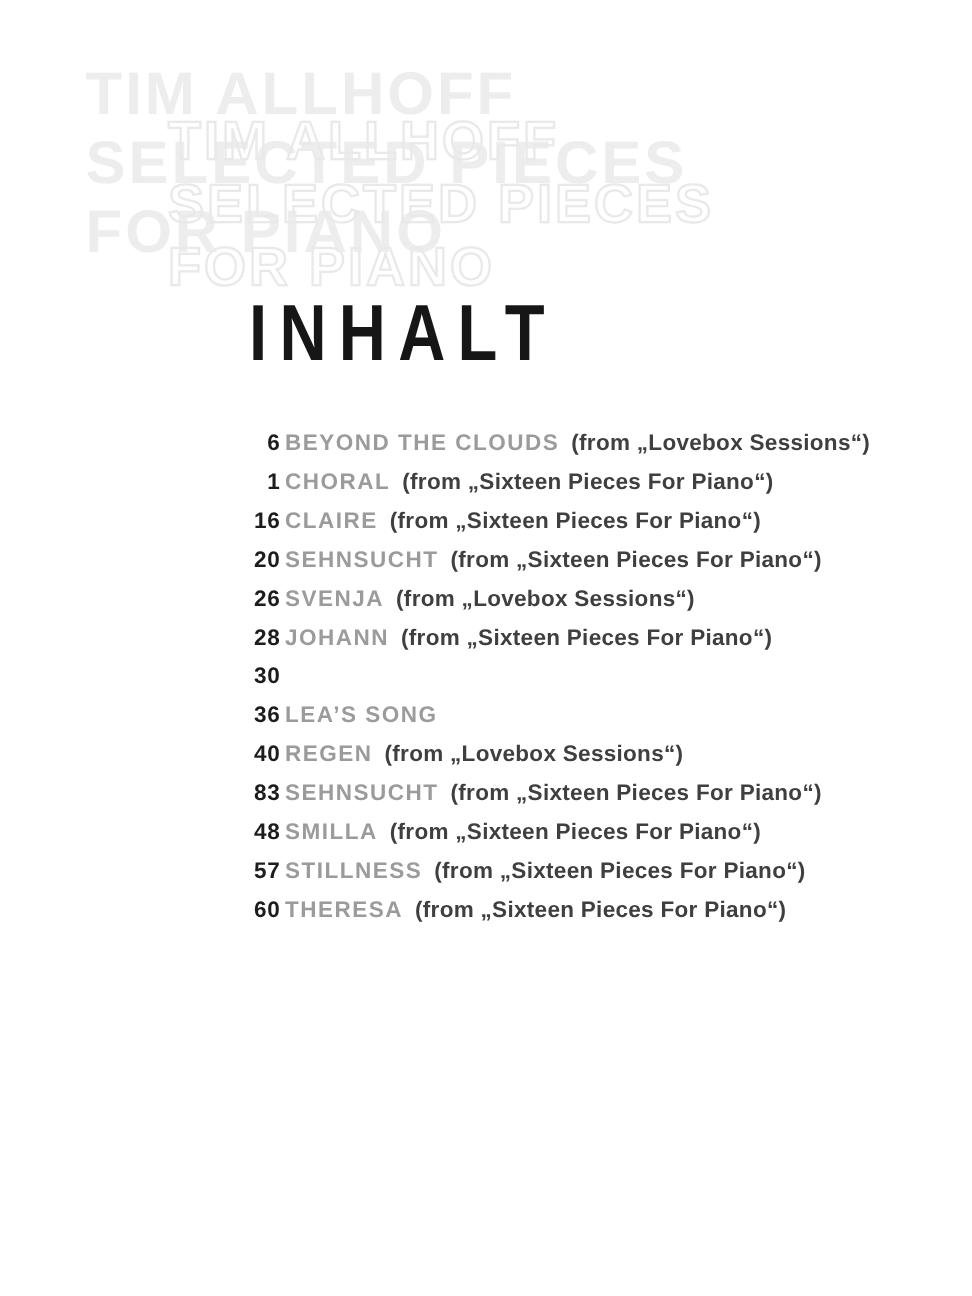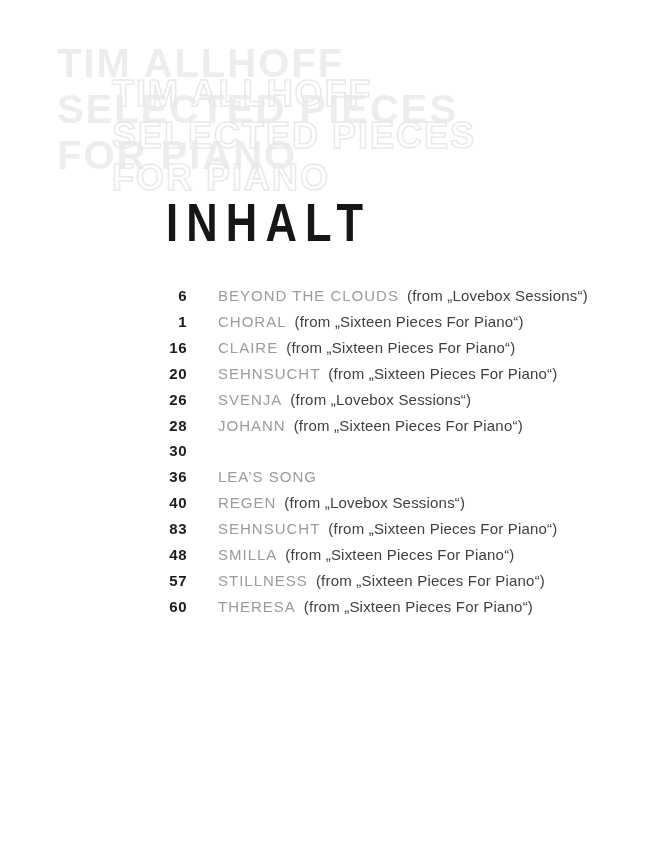--- a/index.html
+++ b/index.html
@@ -66,28 +66,28 @@
   }
   .toc-num {
     width: 36px;
     flex: 0 0 36px;
     text-align: right;
     font-weight: bold;
     letter-spacing: 0.5px;
     color: var(--number-black, #1c1c1c);
   }
   .toc-title {
-    margin-left: 31px;
-    font-weight: normal;
+    margin-left: 3px;
+    font-weight: bold;
     letter-spacing: 1px;
     color: var(--title-gray, #9b9b9b);
   }
   .toc-source {
     margin-left: 8px;
-    font-weight: normal;
+    font-weight: bold;
     letter-spacing: 0.2px;
     color: var(--source-dark, #3f3f3f);
   }
   .toc-source:empty { display: none; }
 </style>
 </head>
 <body>
 
 <div class="page">
 

